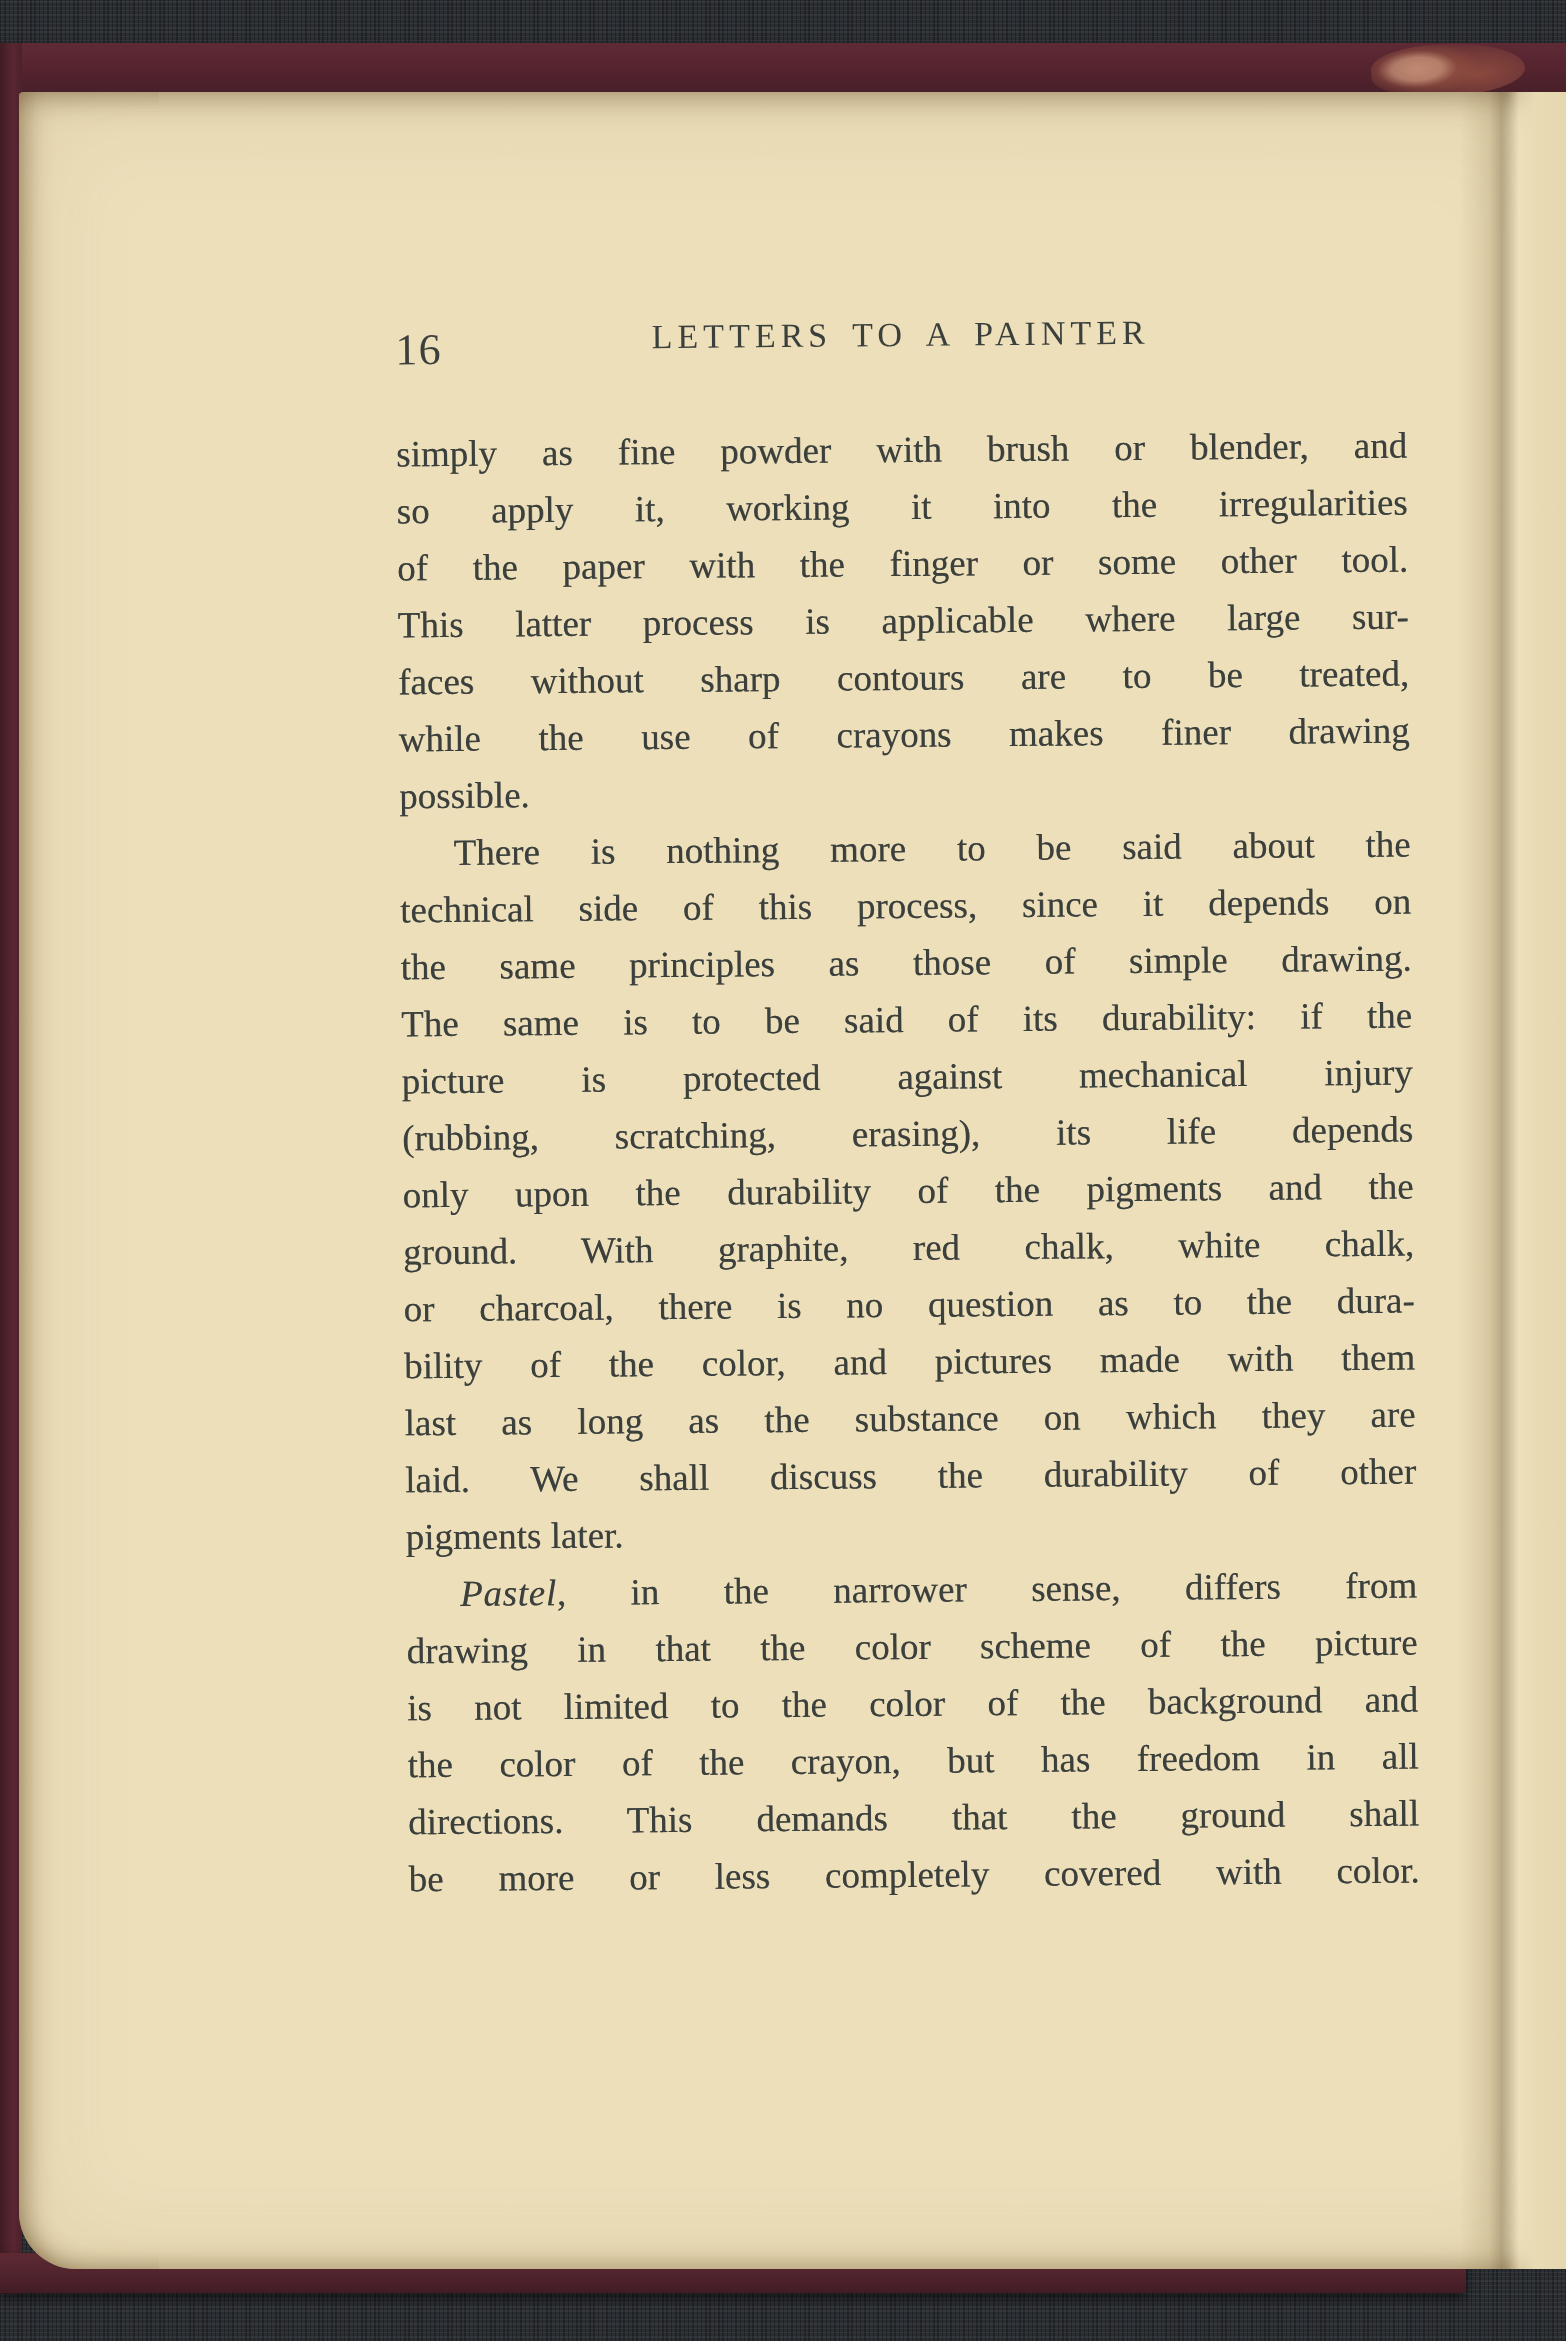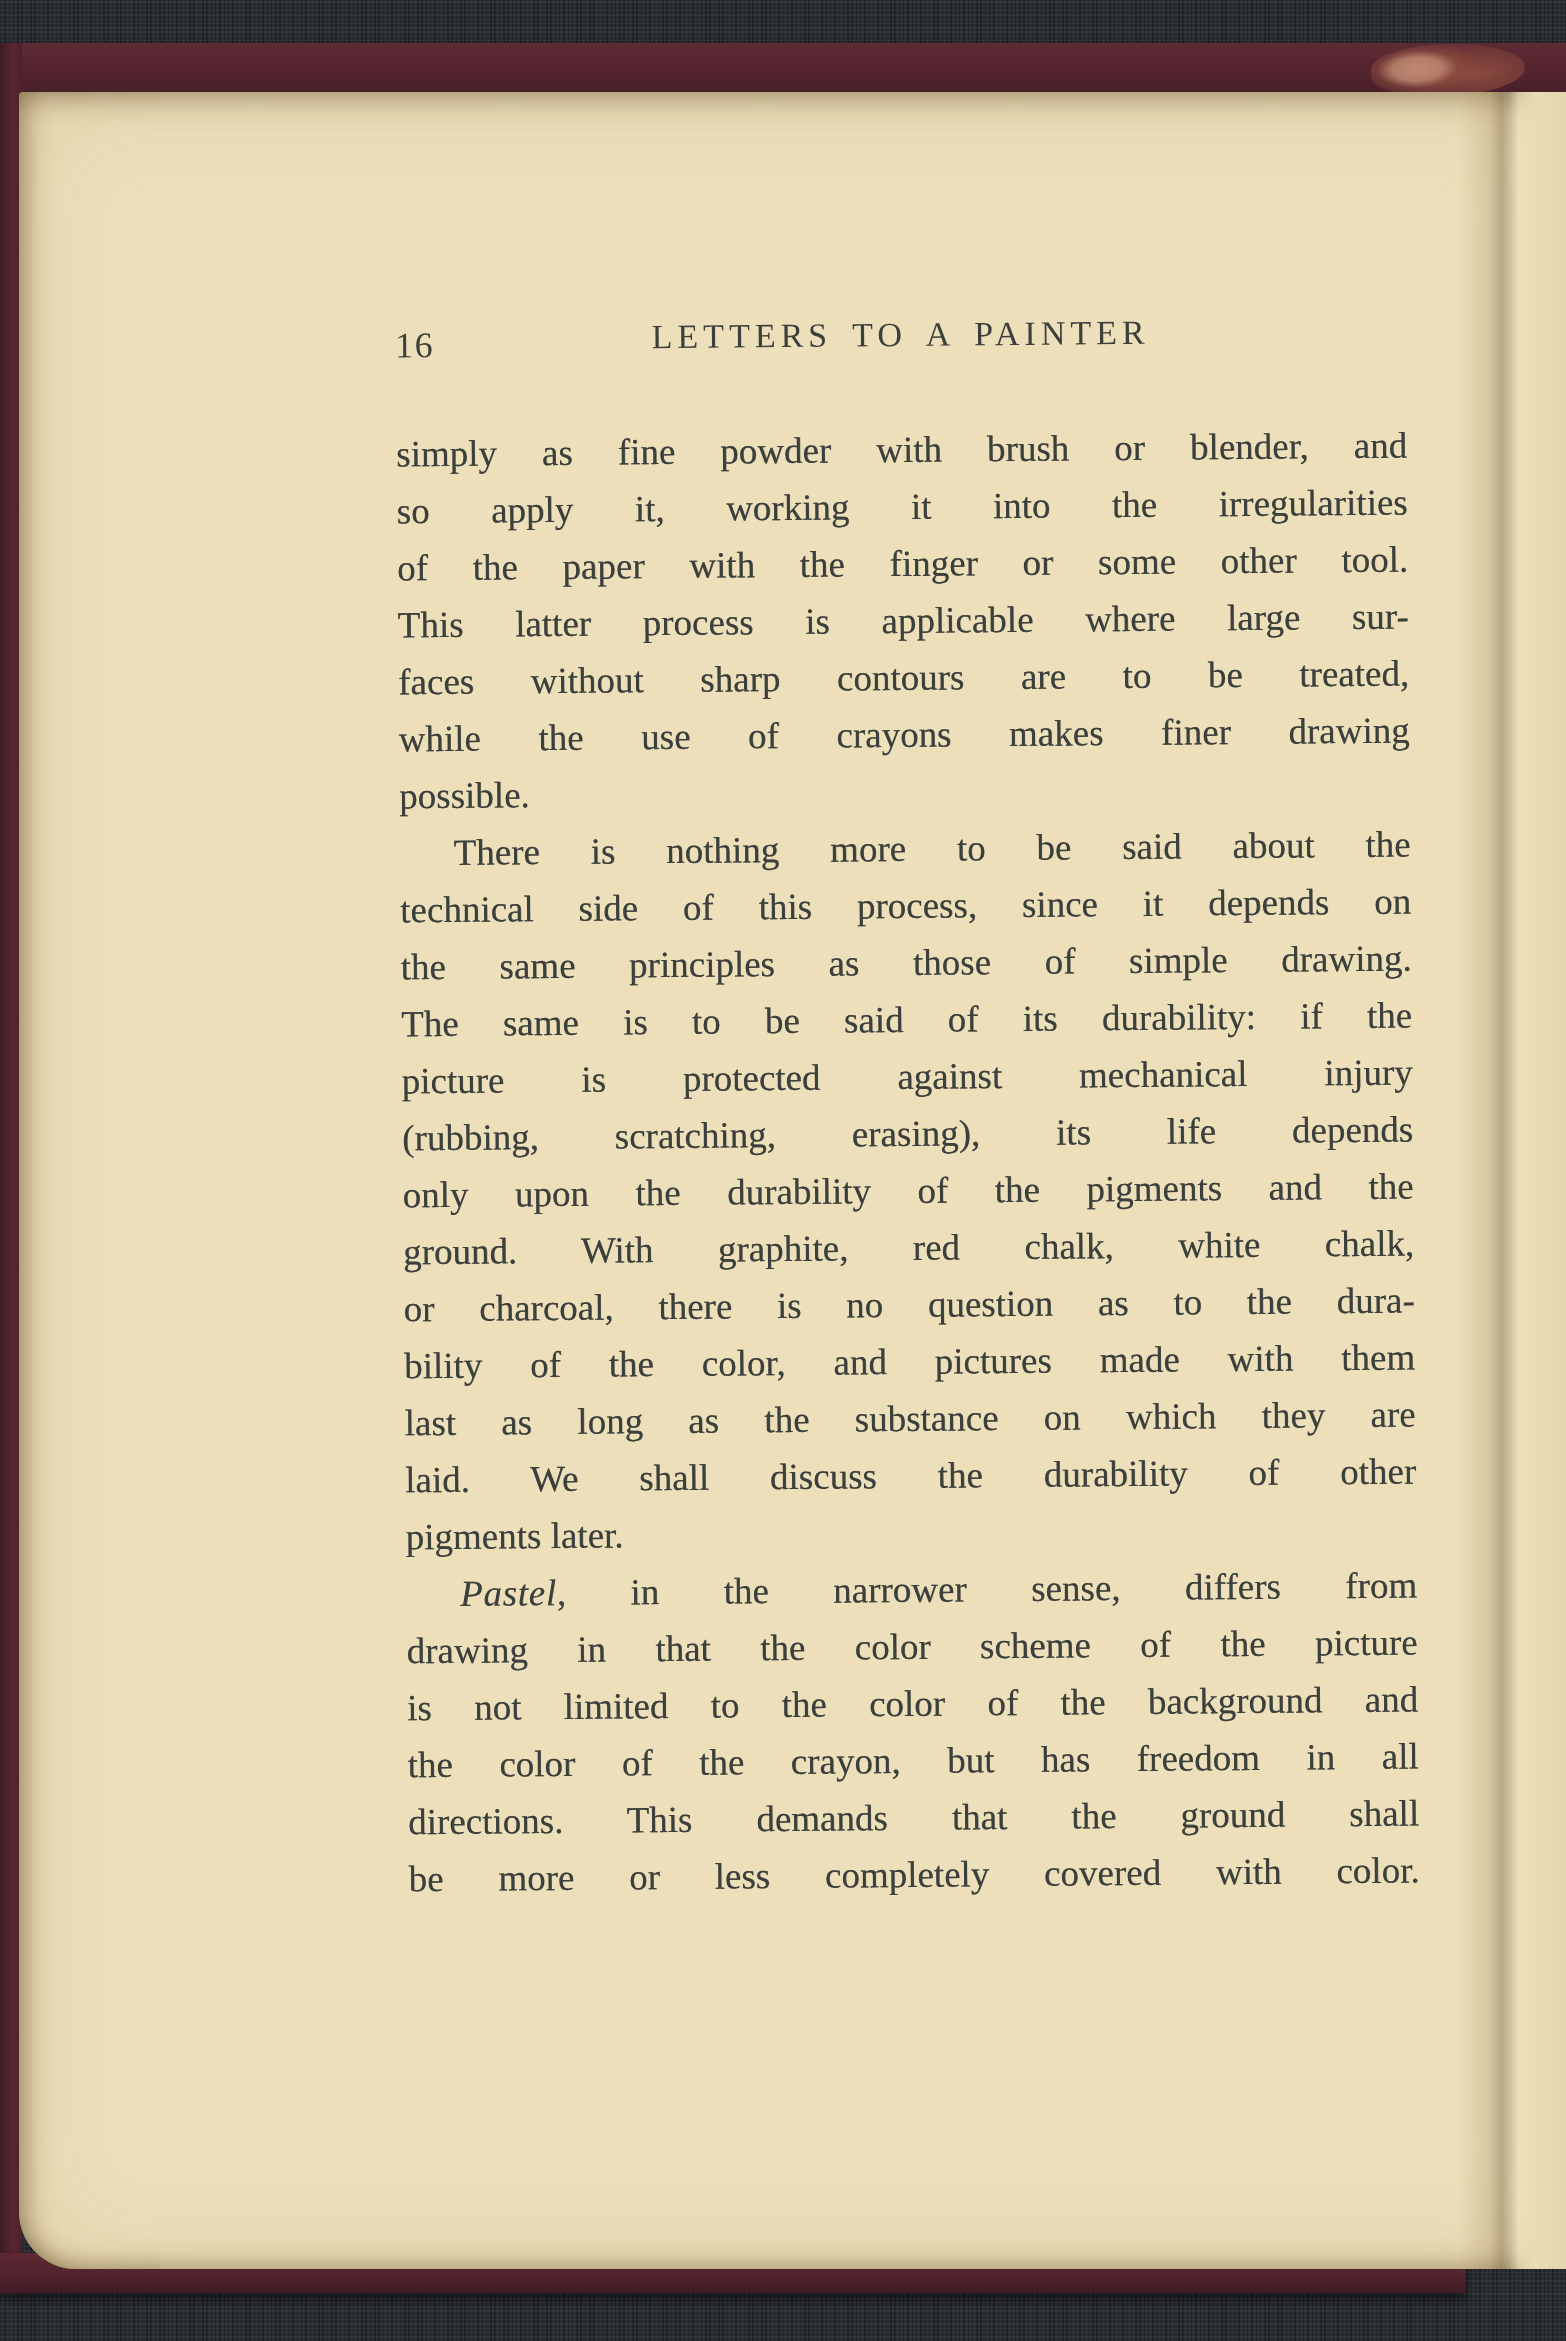--- a/index.html
+++ b/index.html
@@ -74,21 +74,21 @@
   
   .content{
     position:absolute;left:395px;top:316px;width:1011px;
     color:#3c403d;
     transform:rotate(-0.5deg);
     transform-origin:50% 0;
   }
   .header{position:relative;height:46px;}
   .pagenum{
     position:absolute;left:0;top:4.3px;
-    font-size:36px;letter-spacing:1.4px;
+    font-size:44px;letter-spacing:1.4px;
   }
   .head{
     display:block;text-align:center;
     font-size:34px;letter-spacing:5px;word-spacing:7.2px;
   }
   .body{margin-top:59px;font-size:37px;line-height:57px;}
   .line{
     text-align:justify;text-align-last:justify;
     white-space:normal;
     text-shadow:0.3px 0 0 rgba(60,64,61,.65);

